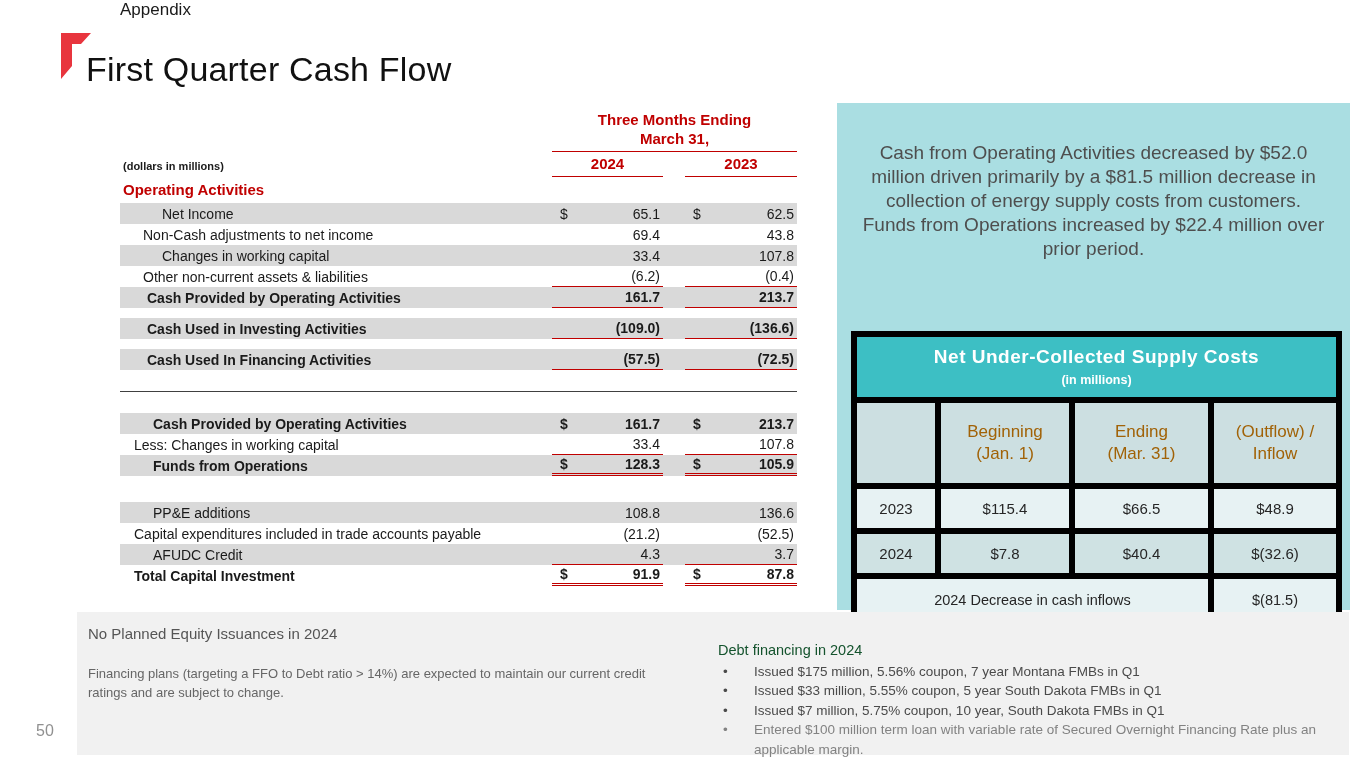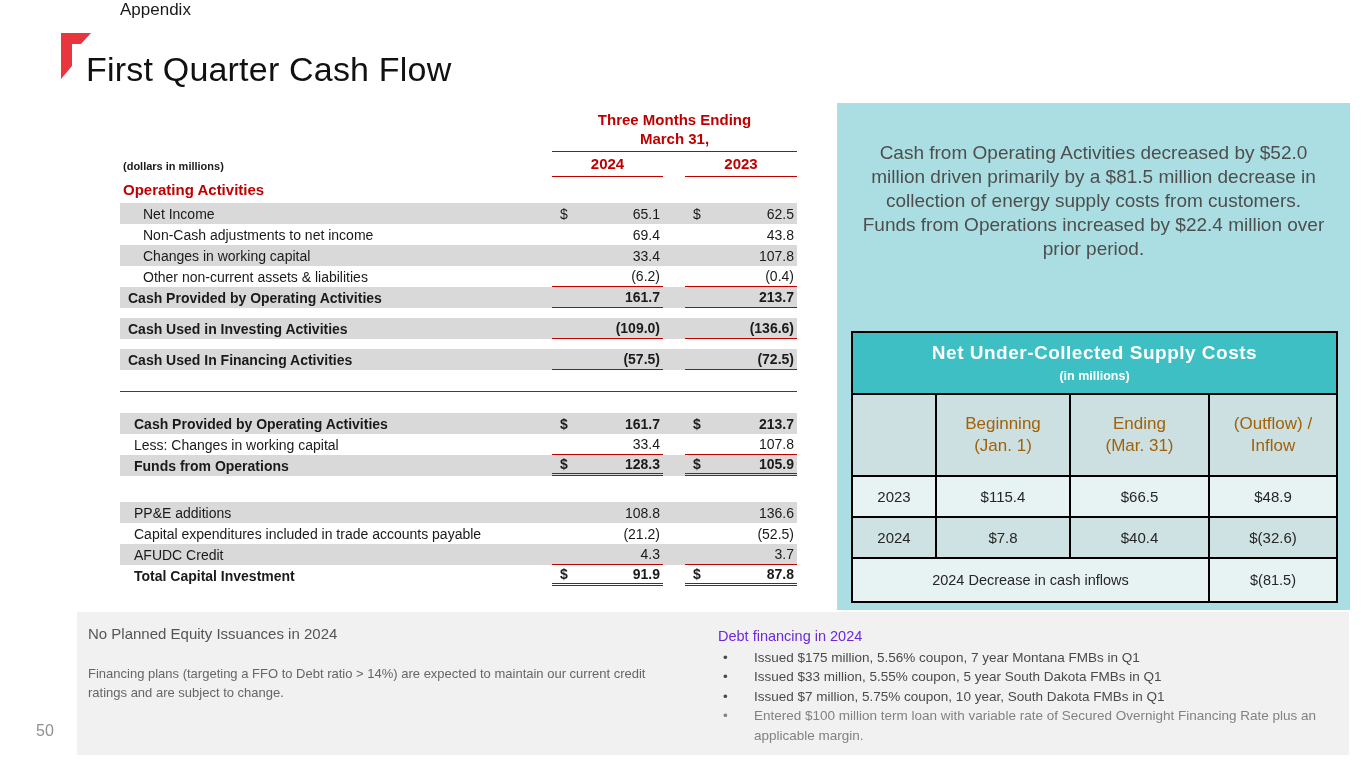--- a/index.html
+++ b/index.html
@@ -24,55 +24,55 @@
   .yr{position:absolute;top:45px;text-align:center;color:#c00000;font-weight:bold;font-size:15px;}
   .yr1{left:432px;width:111px;}
   .yr2{left:565px;width:112px;}
   .yr-line{position:absolute;top:66px;border-top:1.5px solid #c00000;}
   .yr-line1{left:432px;width:111px;}
   .yr-line2{left:565px;width:112px;}
   .units{position:absolute;left:3px;top:50px;font-size:11px;font-weight:bold;color:#1a1a1a;}
   .section-label{position:absolute;left:3px;top:71px;font-size:15px;font-weight:bold;color:#c00000;}
 
   .cf-row{display:flex;align-items:center;height:21px;font-size:14px;color:#1a1a1a;}
-  .cf-row.shaded{background:#d9d9d9;}
+  .cf-row.shaded{background:#d9d9d9;padding-left:19px;}
   .cf-row.bold{font-weight:bold;}
   .cf-label{flex:1;white-space:nowrap;overflow:hidden;}
   .ind0{padding-left:8px;}
   .ind1{padding-left:14px;}
   .ind2{padding-left:23px;}
   .vg{height:100%;display:flex;align-items:center;justify-content:space-between;box-sizing:border-box;padding:0 3px 0 8px;}
   .vg.w1{width:111px;}
   .vg.w2{width:112px;}
   .sp{width:22px;height:100%;}
   .vg.u{border-bottom:1.5px solid #c00000;}
   .vg.uu{border-bottom:3px double #c00000;}
   .cf-hline{border-top:1px solid #404040;height:0;}
 
   
   .highlight{position:absolute;left:837px;top:103px;width:513px;height:507px;background:#aadee2;}
   .hl-text{margin:38px 24px 0;text-align:center;font-size:19px;line-height:1.26;color:#4e4e4e;}
   .sc-table{position:absolute;left:14px;top:228px;width:485px;border-collapse:collapse;table-layout:fixed;}
-  .sc-table th,.sc-table td{border:2px solid #000000;}
+  .sc-table th,.sc-table td{border:6px solid #000000;}
   .sc-caption{background:#3dbfc4;color:#ffffff;text-align:center;padding:9px 4px 10px;}
   .sc-caption .t1{font-size:19px;letter-spacing:.5px;}
   .sc-caption .t2{font-size:12.5px;margin-top:5px;}
   .sc-colhead th{background:#ccdfe1;font-weight:normal;font-size:17px;color:#a16207;padding:18px 4px;white-space:pre-line;line-height:1.3;text-align:center;}
   .sc-table td{text-align:center;font-size:15px;color:#262626;padding:11px 4px;}
   tr.light td{background:#e7f2f3;}
   tr.mid td{background:#cfe2e3;}
   .sc-summary td{background:#e7f2f3;font-size:14.5px;padding:13px 16px;}
 
   
   .footer-box{position:absolute;left:77px;top:612px;width:1272px;height:143px;background:#f1f1f1;}
   .equity{position:absolute;left:11px;top:13px;width:585px;}
   .equity-heading{font-size:15px;color:#555;}
   .equity-body{margin-top:23px;font-size:13px;color:#666;line-height:1.45;width:565px;}
   .debt{position:absolute;left:641px;top:16px;width:625px;}
-  .debt-heading{font-size:14.5px;color:#6d28d9;}
+  .debt-heading{font-size:14.5px;color:#14532d;margin-top:14px;}
   .debt-list{margin:4px 0 0;padding:0;list-style:none;}
   .debt-list li{position:relative;padding-left:36px;font-size:13.5px;color:#4a4a4a;line-height:1.44;}
   .debt-list li::before{content:"\2022";position:absolute;left:5px;}
   .debt-list li:last-child{color:#828282;}
 </style>
 </head>
 <body>
 
 <svg class="logo" viewBox="0 0 40 50">
   <polygon points="3,3 33,3 23,14 14,14 14,36 3,49" fill="#e8353e"></polygon>

